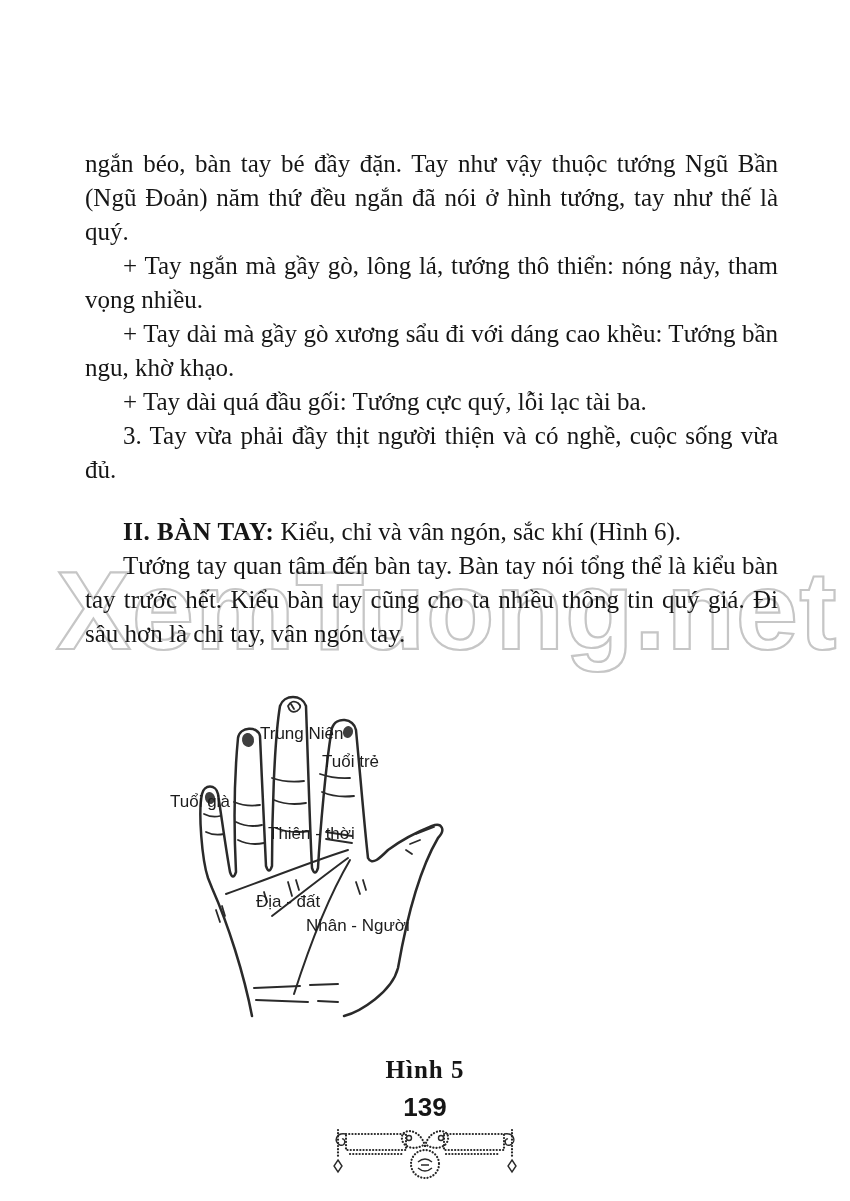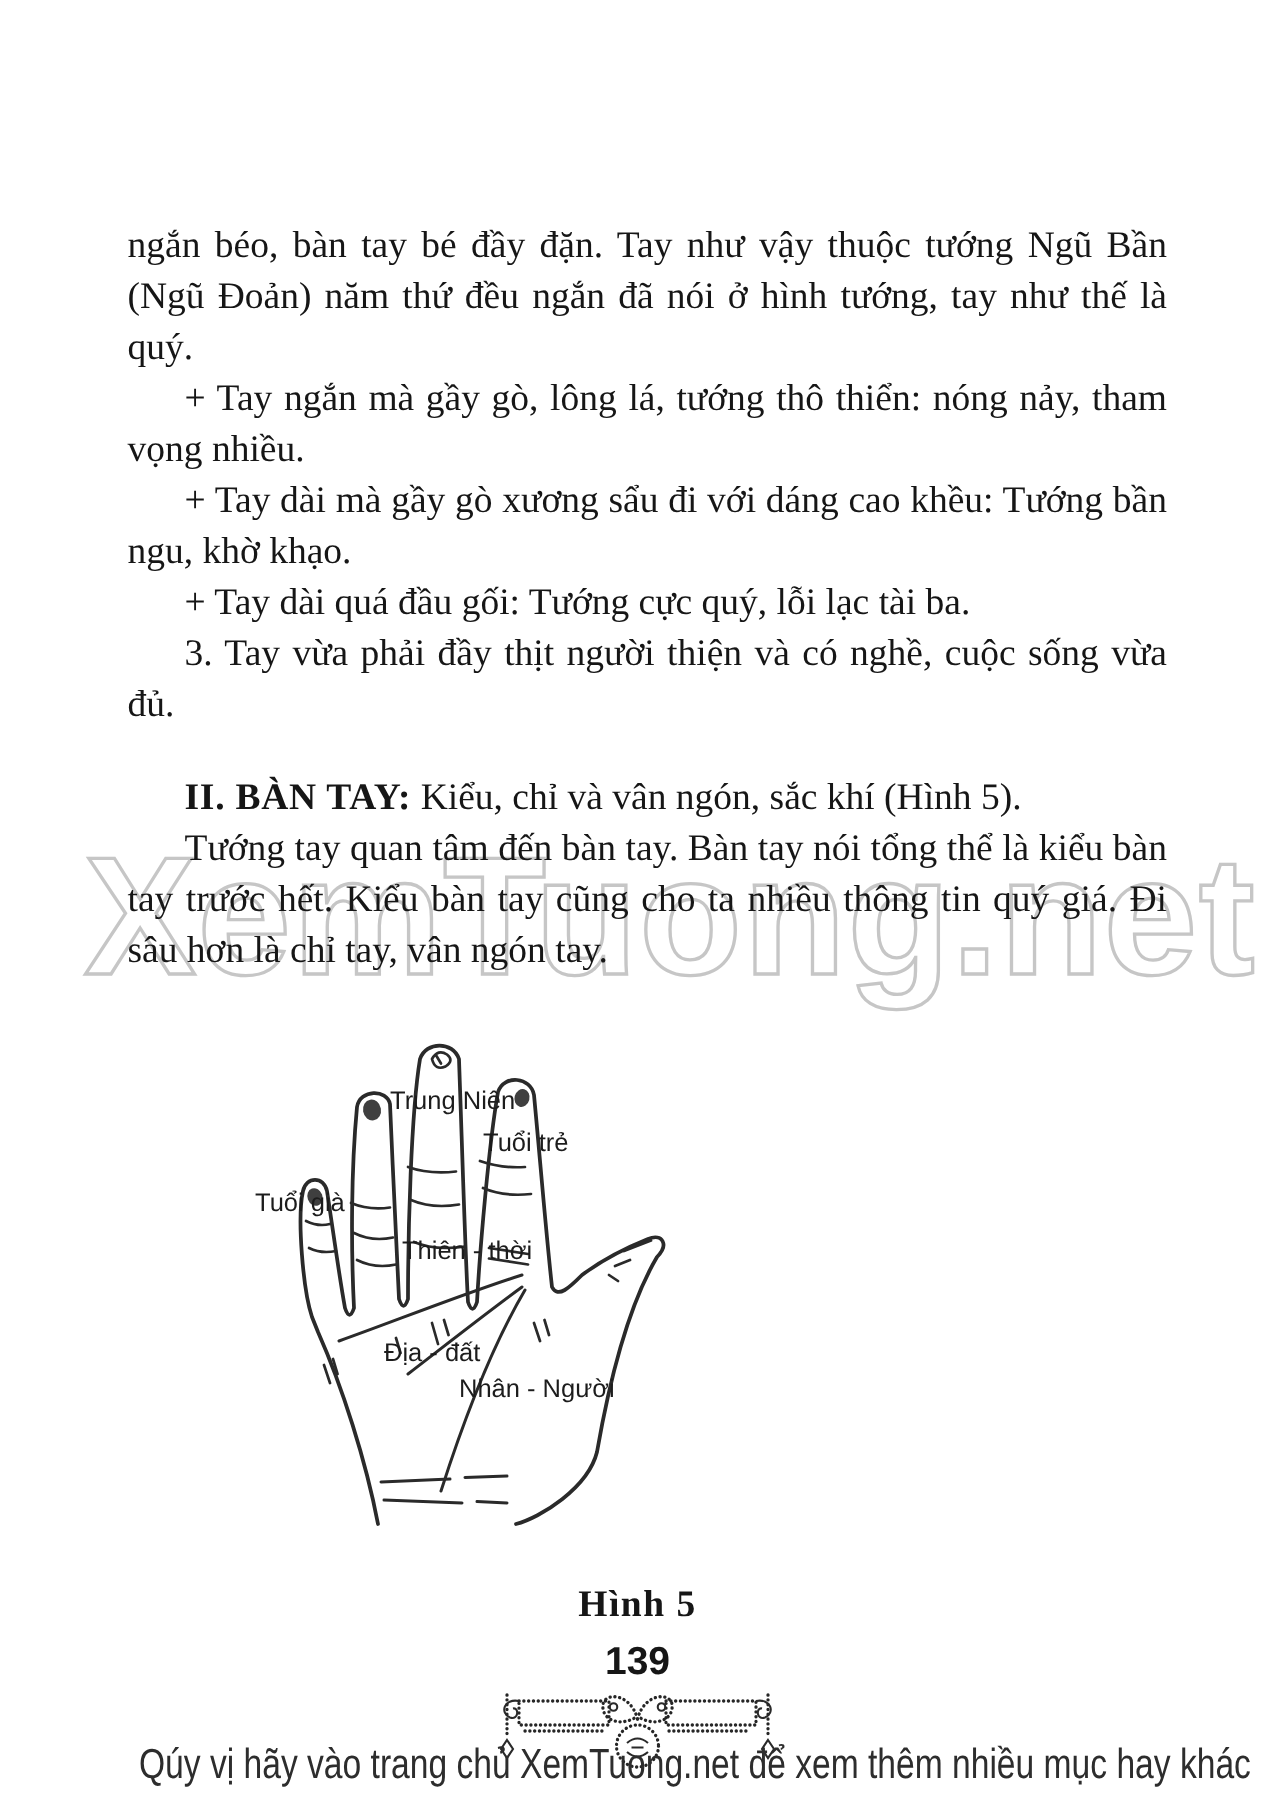--- a/index.html
+++ b/index.html
@@ -125,21 +125,21 @@
 <div class="page">
 
   <div class="watermark">XemTuong.net</div>
 
   <div class="text-flow">
     <p class="para">ngắn béo, bàn tay bé đầy đặn. Tay như vậy thuộc tướng Ngũ Bần (Ngũ Đoản) năm thứ đều ngắn đã nói ở hình tướng, tay như thế là quý.</p>
     <p class="para indent">+ Tay ngắn mà gầy gò, lông lá, tướng thô thiển: nóng nảy, tham vọng nhiều.</p>
     <p class="para indent">+ Tay dài mà gầy gò xương sẩu đi với dáng cao khều: Tướng bần ngu, khờ khạo.</p>
     <p class="para indent">+ Tay dài quá đầu gối: Tướng cực quý, lỗi lạc tài ba.</p>
     <p class="para indent">3. Tay vừa phải đầy thịt người thiện và có nghề, cuộc sống vừa đủ.</p>
-    <p class="heading"><span class="h-bold">II. BÀN TAY:</span><span> Kiểu, chỉ và vân ngón, sắc khí (Hình 5).</span></p>
+    <p class="heading"><span class="h-bold">II. BÀN TAY:</span><span> Kiểu, chỉ và vân ngón, sắc khí (Hình 6).</span></p>
     <p class="para indent">Tướng tay quan tâm đến bàn tay. Bàn tay nói tổng thể là kiểu bàn tay trước hết. Kiểu bàn tay cũng cho ta nhiều thông tin quý giá. Đi sâu hơn là chỉ tay, vân ngón tay.</p>
   </div>
 
   <div class="figure">
     <svg width="400" height="350" viewBox="0 0 400 350" aria-hidden="true">
 
       <path class="hand-outline" d="M 92,334
         C 84,292 68,242 52,206 L 48,196
         C 42,178 38,130 42,112
         C 44,102 56,102 58,112
@@ -210,17 +210,14 @@
     <path class="orn-line" d="M 88,40 q 7,-6 14,0 M 88,46 q 7,6 14,0 M 91,43 h 8"></path>
 
     <path class="orn-line" d="M 16,12 C 6,10 3,20 10,23 C 16,25 16,16 12,17"></path>
     <path class="orn-dot" d="M 8,8 V 36"></path>
     <path class="orn-line" d="M 8,38 l 4,6 l -4,6 l -4,-6 Z"></path>
     <path class="orn-line" d="M 174,12 C 184,10 187,20 180,23 C 174,25 174,16 178,17"></path>
     <path class="orn-dot" d="M 182,8 V 36"></path>
     <path class="orn-line" d="M 182,38 l 4,6 l -4,6 l -4,-6 Z"></path>
   </svg>
 
-  <div class="footer">
-    <span class="footer-inner">Qúy vị hãy vào trang chủ XemTuong.net để xem thêm nhiều mục hay khác</span>
-  </div>
 
 </div>
 
 </body></html>

